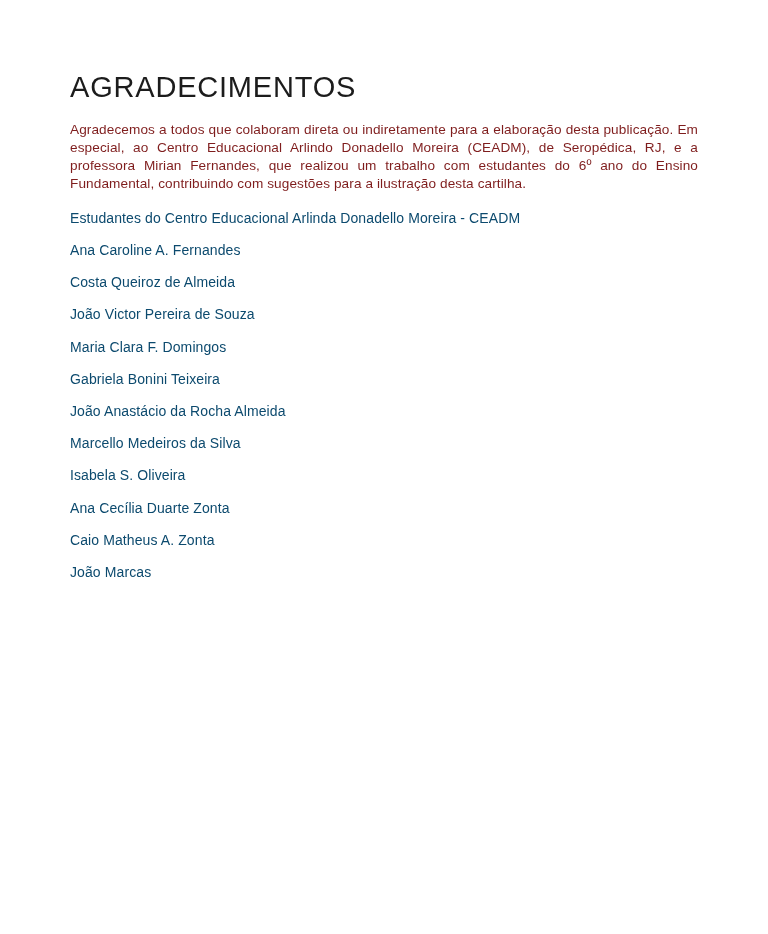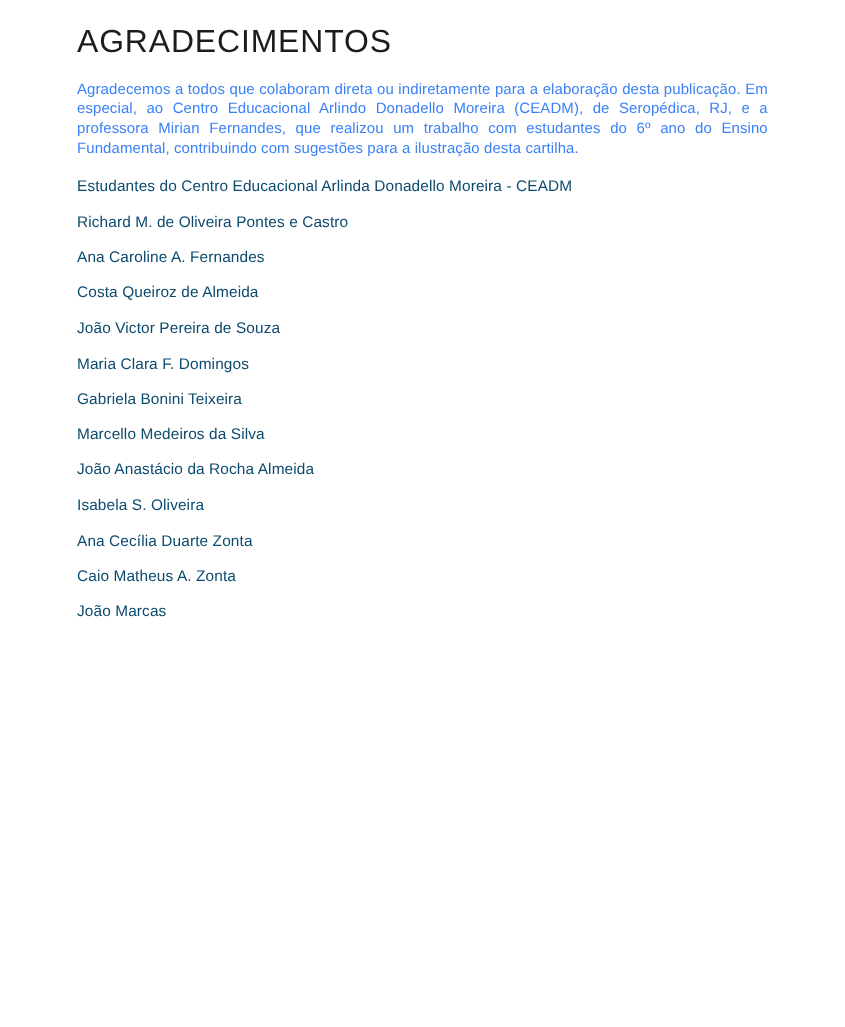--- a/index.html
+++ b/index.html
@@ -6,42 +6,42 @@
     margin: 0;
     padding: 0;
     background: #ffffff;
   }
   .page {
     position: relative;
     width: 768px;
     height: 934px;
     background: #ffffff;
     box-sizing: border-box;
-    padding: 23px 70px 0 70px;
+    padding: 72px 70px 0 70px;
     font-family: "Liberation Sans", sans-serif;
     color: #1c1c1c;
     overflow: hidden;
   }
   .title {
     margin: 0 0 17px 0;
     font-size: 29px;
     font-weight: 300;
     letter-spacing: 0.8px;
     line-height: 1.1;
     color: #1c1c1c;
   }
   .intro {
     margin: 0 0 16px 0;
     font-size: 13.6px;
     font-weight: 300;
     line-height: 18px;
     letter-spacing: 0.1px;
     text-align: justify;
     text-justify: inter-word;
-    color: #3b82f6;
+    color: #7f1d1d;
   }
   .students-heading,
   .student-name {
     margin: 0 0 14.2px 0;
     font-size: 14px;
     font-weight: 300;
     line-height: 18px;
     letter-spacing: 0.1px;
     color: #0c4a6e;
   }
@@ -51,27 +51,26 @@
 
 <div class="page">
 
   <h1 class="title">AGRADECIMENTOS</h1>
 
   <p class="intro">Agradecemos a todos que colaboram direta ou indiretamente para a elaboração desta publicação. Em especial, ao Centro Educacional Arlindo Donadello Moreira (CEADM), de Seropédica, RJ, e a professora Mirian Fernandes, que realizou um trabalho com estudantes do 6º ano do Ensino Fundamental, contribuindo com sugestões para a ilustração desta cartilha.</p>
 
   <p class="students-heading">Estudantes do Centro Educacional Arlinda Donadello Moreira - CEADM</p>
 
   <div>
-    <p class="student-name">Richard M. de Oliveira Pontes e Castro</p>
     <p class="student-name">Ana Caroline A. Fernandes</p>
     <p class="student-name">Costa Queiroz de Almeida</p>
     <p class="student-name">João Victor Pereira de Souza</p>
     <p class="student-name">Maria Clara F. Domingos</p>
     <p class="student-name">Gabriela Bonini Teixeira</p>
+    <p class="student-name">João Anastácio da Rocha Almeida</p>
     <p class="student-name">Marcello Medeiros da Silva</p>
-    <p class="student-name">João Anastácio da Rocha Almeida</p>
     <p class="student-name">Isabela S. Oliveira</p>
     <p class="student-name">Ana Cecília Duarte Zonta</p>
     <p class="student-name">Caio Matheus A. Zonta</p>
     <p class="student-name">João Marcas</p>
   </div>
 
 </div>
 
 </body></html>

